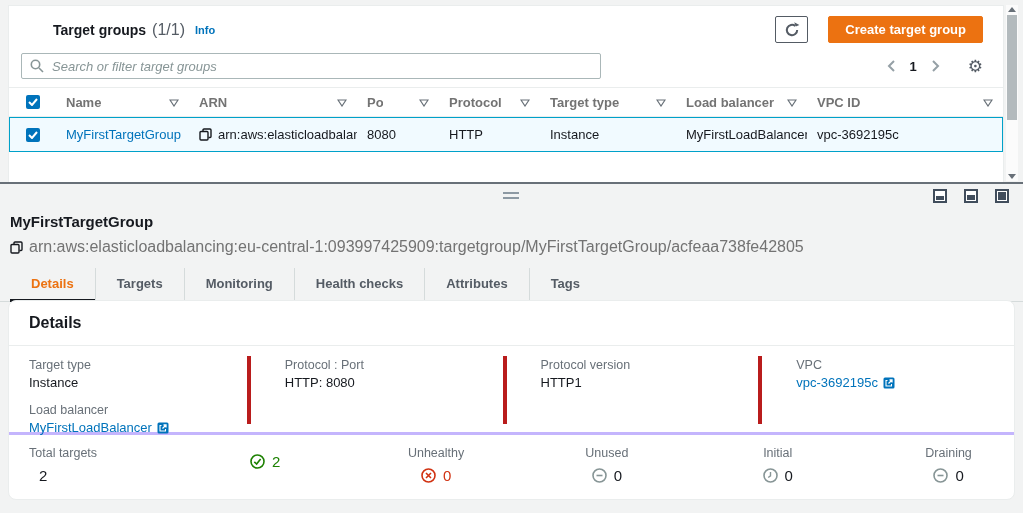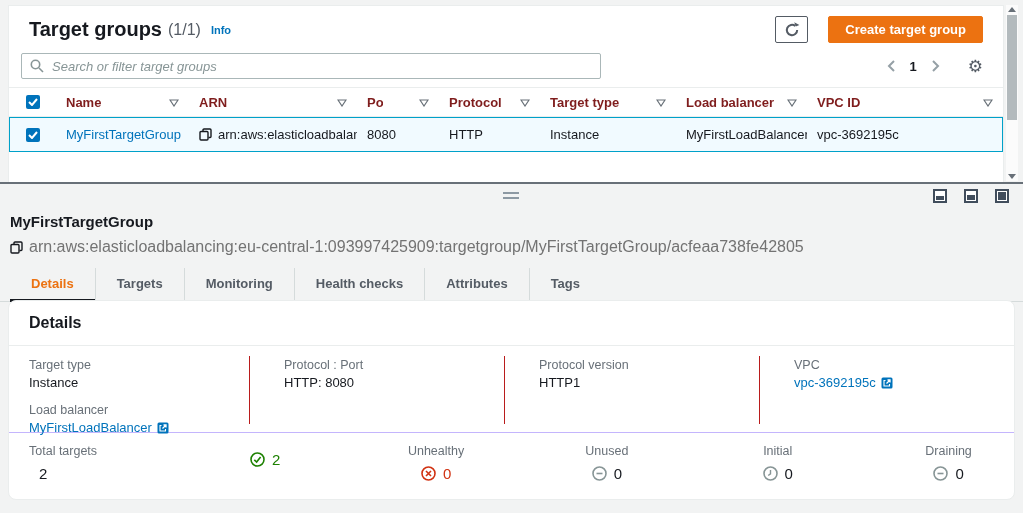--- a/index.html
+++ b/index.html
@@ -11,21 +11,21 @@
     color: #16191f;
     overflow: hidden;
     font-size: 13px;
   }
   
   .top-card {
     position: absolute; left: 8px; top: 5px; width: 996px; height: 177px;
     background: #ffffff; border: 1px solid #eaeded; border-bottom: none;
   }
   .header-row { display: flex; align-items: center; padding: 10px 20px 4px 20px; }
-  .page-title { font-size: 20px; font-weight: 700; color: #16191f; }
+  .page-title { font-size: 14px; font-weight: 700; color: #16191f; margin-left: 24px; }
   .page-count { font-size: 16px; font-weight: 400; color: #545b64; margin-left: 6px; }
   .info-link { font-size: 11px; font-weight: 700; color: #0073bb; margin-left: 10px; cursor: pointer; }
   .header-controls { margin-left: auto; display: flex; gap: 8px; align-items: center; }
   .btn {
     height: 27px; border: 1px solid #545b64; border-radius: 2px; background: #fff;
     color: #545b64; font-weight: 700; font-size: 13px;
     display: inline-flex; align-items: center; justify-content: center; cursor: pointer;
     font-family: "Liberation Sans", sans-serif;
   }
   .btn-refresh { width: 33px; }
@@ -50,21 +50,21 @@
   .tbl-row { display: flex; align-items: center; height: 35px; background: #f1faff; box-shadow: inset 0 0 0 1px #00a1c9; cursor: pointer; }
   .cell { padding: 0 10px; display: flex; align-items: center; gap: 6px; overflow: hidden; white-space: nowrap; }
   .c-check { width: 47px; justify-content: center; }
   .c-name { width: 133px; }
   .c-arn { width: 168px; }
   .c-port { width: 82px; gap: 36px; }
   .c-protocol { width: 101px; }
   .c-ttype { width: 136px; }
   .c-lb { width: 131px; }
   .c-vpc { flex: 1; }
-  .th { font-weight: 700; color: #7f1d1d; justify-content: space-between; }
+  .th { font-weight: 700; color: #737373; justify-content: space-between; }
   .th .th-label { overflow: hidden; }
   .checkbox {
     width: 14px; height: 14px; background: #0073bb; border-radius: 2px;
     display: inline-flex; align-items: center; justify-content: center; cursor: pointer; flex: none;
   }
   .link { color: #0073bb; cursor: pointer; text-decoration: none; }
   .cell-text { color: #16191f; }
   
   .vscroll { position: absolute; right: 5px; top: 5px; width: 12px; height: 176px; background: #fbfbfb; }
   .vscroll .thumb { position: absolute; left: 1px; top: 10px; width: 10px; height: 105px; background: #b3babd; cursor: pointer; }
@@ -88,26 +88,26 @@
   .tabs { display: flex; margin-top: 12px; border-bottom: 1px solid #d5dbdb; padding-left: 10px; }
   .tab { position: relative; padding: 8px 21px 10px 21px; font-size: 13px; font-weight: 700; color: #545b64; cursor: pointer; border-right: 1px solid #d5dbdb; }
   .tab:last-child { border-right: none; }
   .tab.active { color: #ec7211; }
   .tab.active::after { content: ""; position: absolute; left: 0; right: 0; bottom: -1px; height: 3px; background: #16191f; }
   
   .card { position: absolute; left: 8px; right: 8px; top: 92px; height: 200px; background: #fff; border: 1px solid #eaeded; border-radius: 8px; }
   .card-header { padding: 13px 20px; font-size: 16px; font-weight: 700; border-bottom: 1px solid #eaeded; }
   .card-grid { display: flex; padding: 10px 0 8px 0; height: 86px; }
   .gcol { flex: 1; padding: 2px 20px; }
-  .gcol + .gcol { border-left: 1px solid #b91c1c; padding-left: 34px; }
+  .gcol + .gcol { border-left: 4px solid #b91c1c; padding-left: 34px; }
   .field-label { color: #687078; font-size: 12.5px; margin-bottom: 3px; }
   .field-value { font-size: 13px; color: #16191f; }
   .field + .field { margin-top: 13px; }
   .link-row { display: inline-flex; align-items: center; gap: 5px; }
-  .stats { display: flex; border-top: 1px solid #c4b5fd; padding: 11px 0 12px 0; gap: 40px; }
+  .stats { display: flex; border-top: 3px solid #c4b5fd; padding: 11px 0 12px 0; gap: 40px; }
   .stat { flex: 1; text-align: center; }
   .stat.first { text-align: left; padding-left: 20px; }
   .stat-label { color: #687078; font-size: 12.5px; }
   .stat-value { margin-top: 7px; display: inline-flex; align-items: center; gap: 7px; font-size: 15px; color: #16191f; }
   .stat.first .stat-value { margin-left: 10px; }
   .val-green { color: #1d8102; }
   .val-red { color: #d13212; }
   .gear-glyph { font-size: 17px; color: #545b64; line-height: 1; font-style: normal; }
 </style>
 </head>

